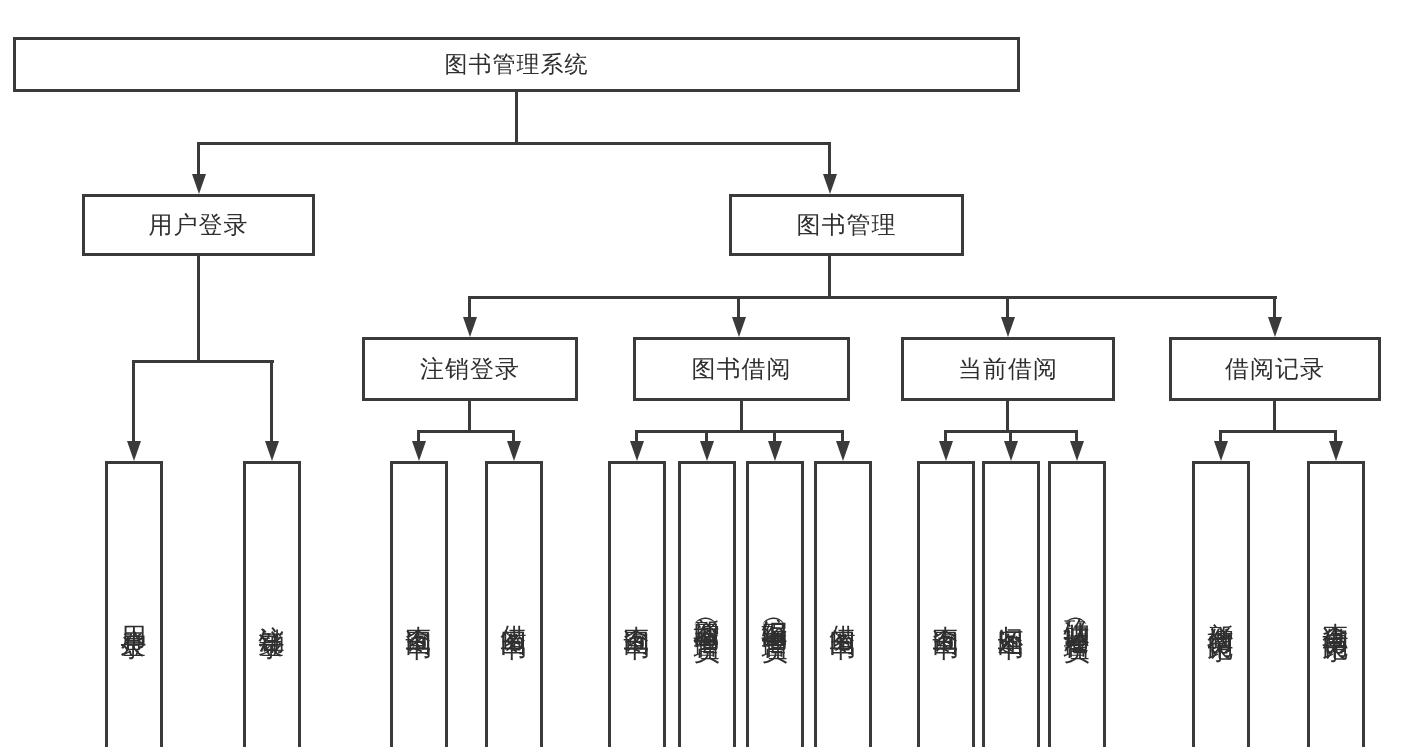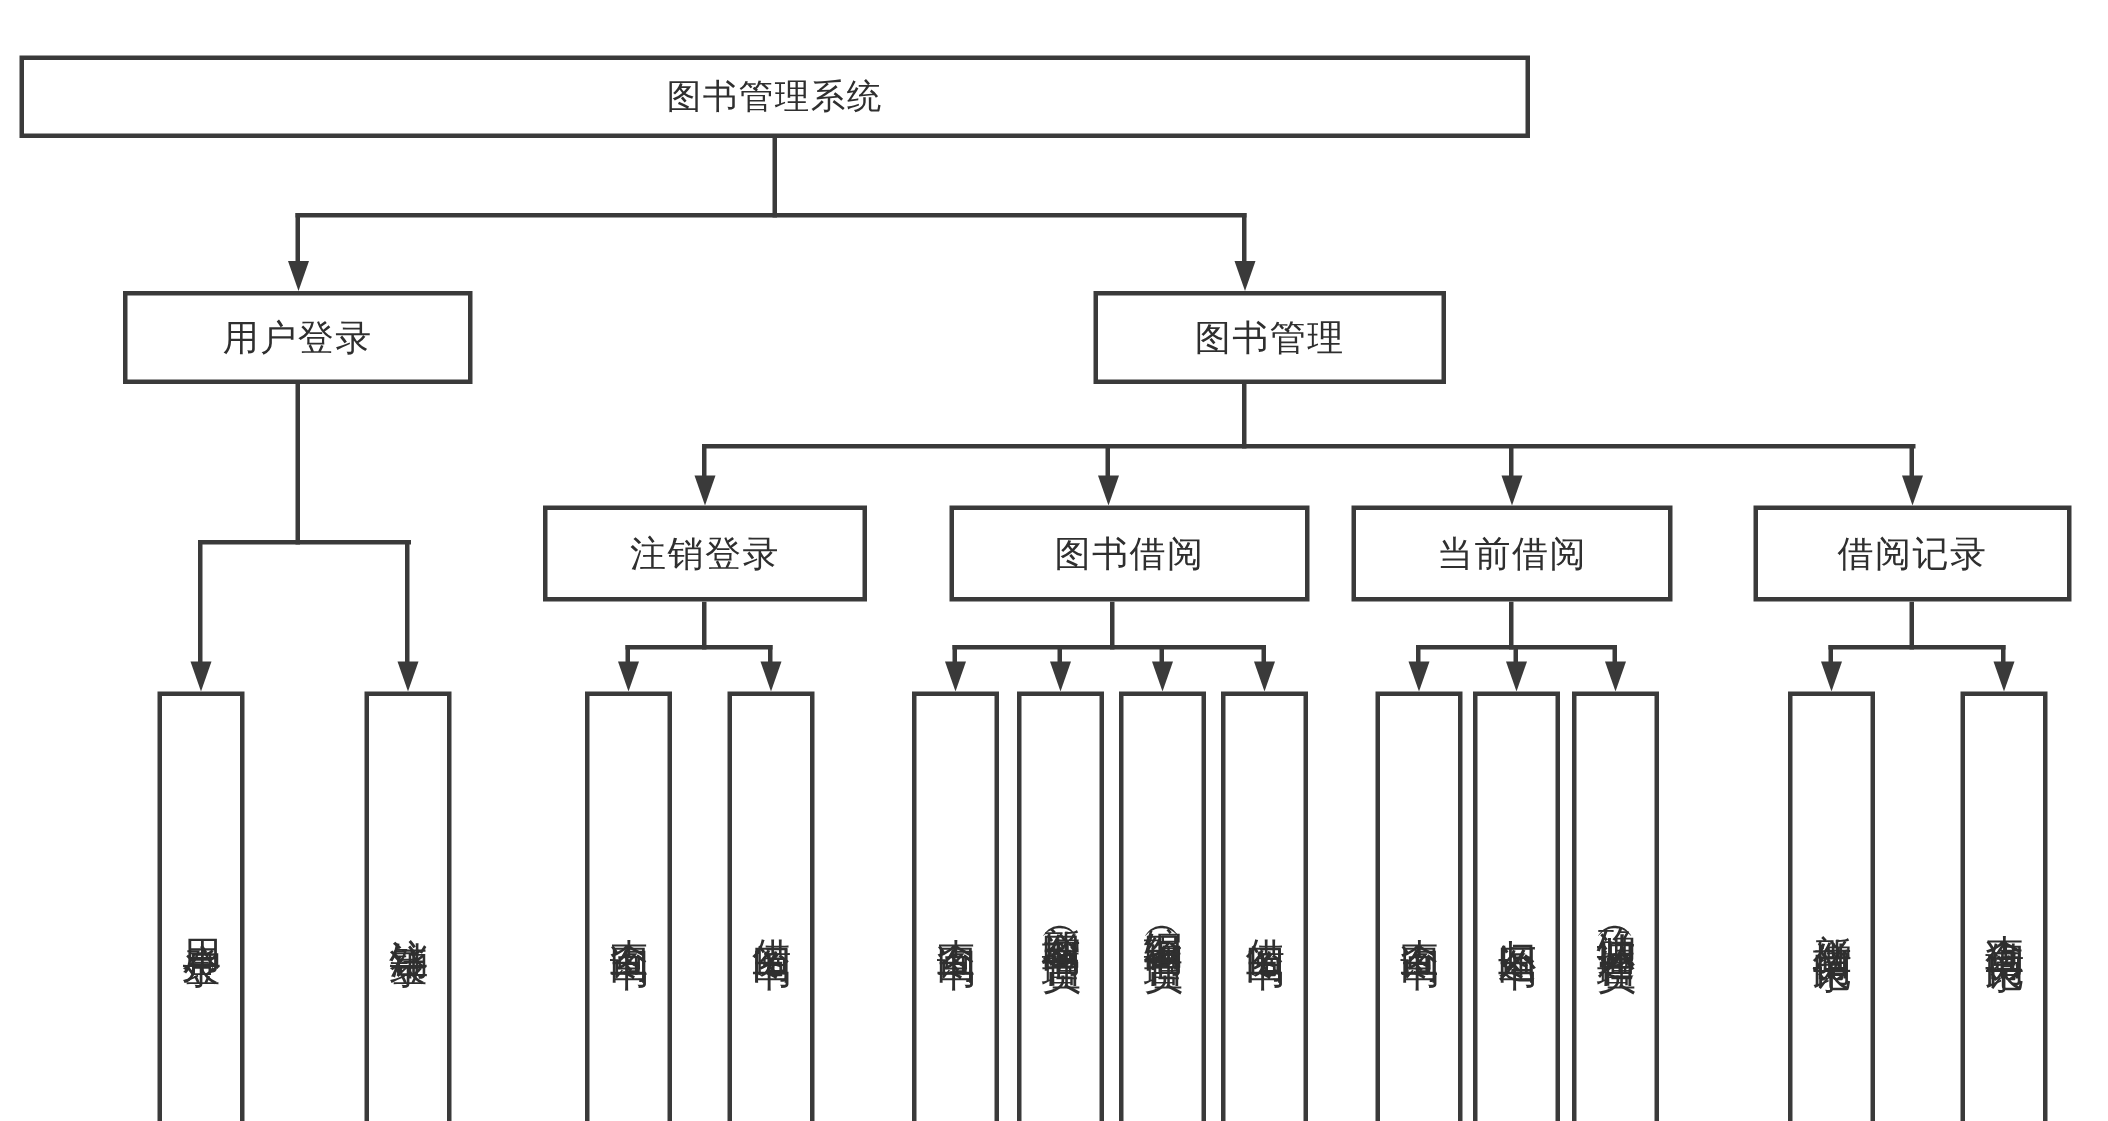--- a/index.html
+++ b/index.html
@@ -98,21 +98,21 @@
   <div class="v" style="left:737px; top:272px; height:23px;"></div>
   <div class="arrow" style="left:732px; top:293px;"></div>
   <div class="v" style="left:1006px; top:272px; height:23px;"></div>
   <div class="arrow" style="left:1001px; top:293px;"></div>
   <div class="v" style="left:1273px; top:272px; height:23px;"></div>
   <div class="arrow" style="left:1268px; top:293px;"></div>
 
   <div class="box hbox" style="left:362px; top:313px; width:216px; height:64px;">
     <span>注销登录</span>
   </div>
-  <div class="box hbox" style="left:633px; top:313px; width:240px; height:64px;">
+  <div class="box hbox" style="left:633px; top:313px; width:217px; height:64px;">
     <span>图书借阅</span>
   </div>
   <div class="box hbox" style="left:901px; top:313px; width:214px; height:64px;">
     <span>当前借阅</span>
   </div>
   <div class="box hbox" style="left:1169px; top:313px; width:212px; height:64px;">
     <span>借阅记录</span>
   </div>
 
   <div class="v" style="left:468px; top:377px; height:32px;"></div>

